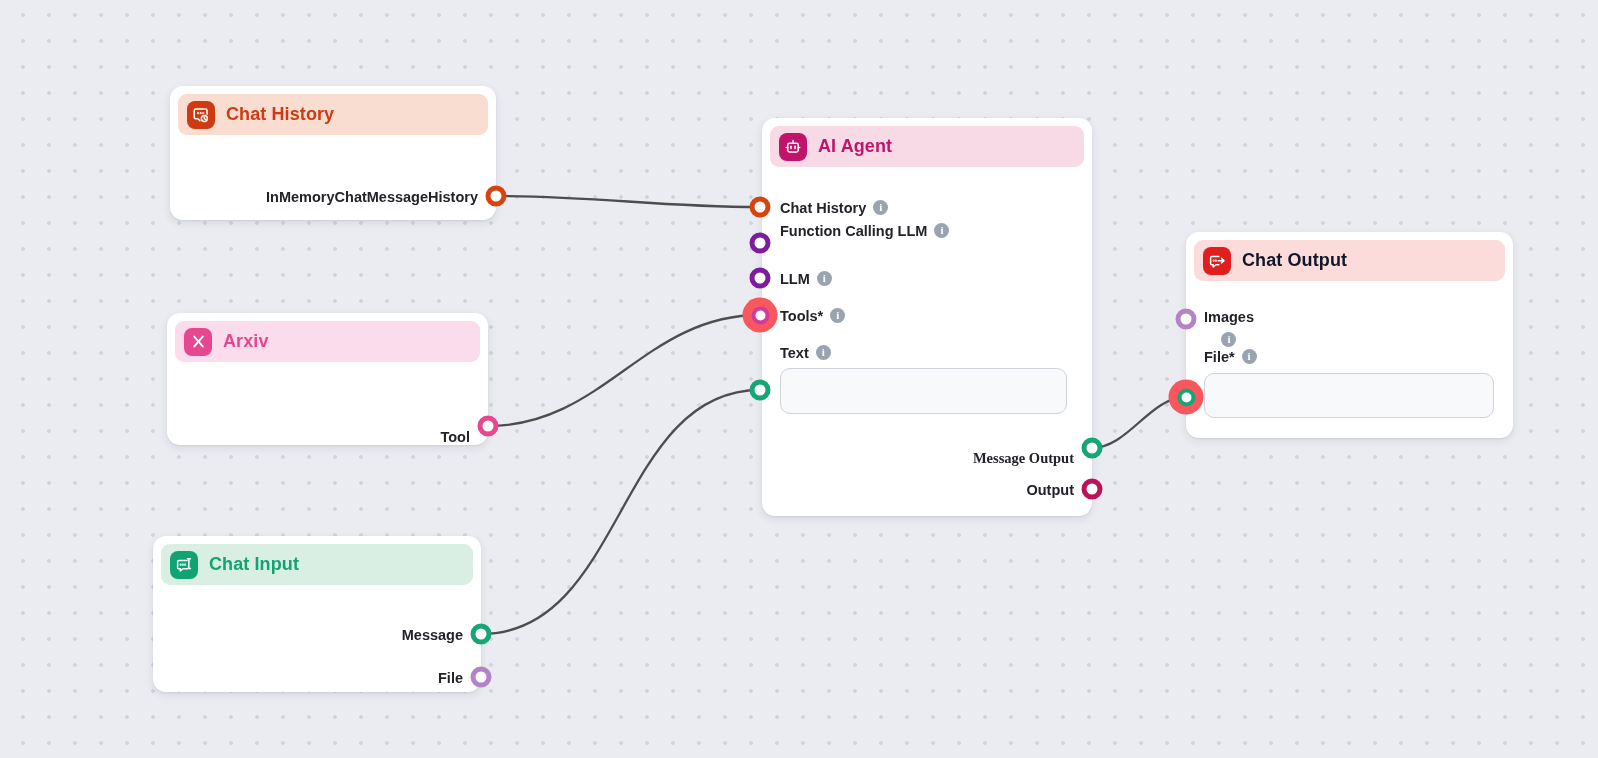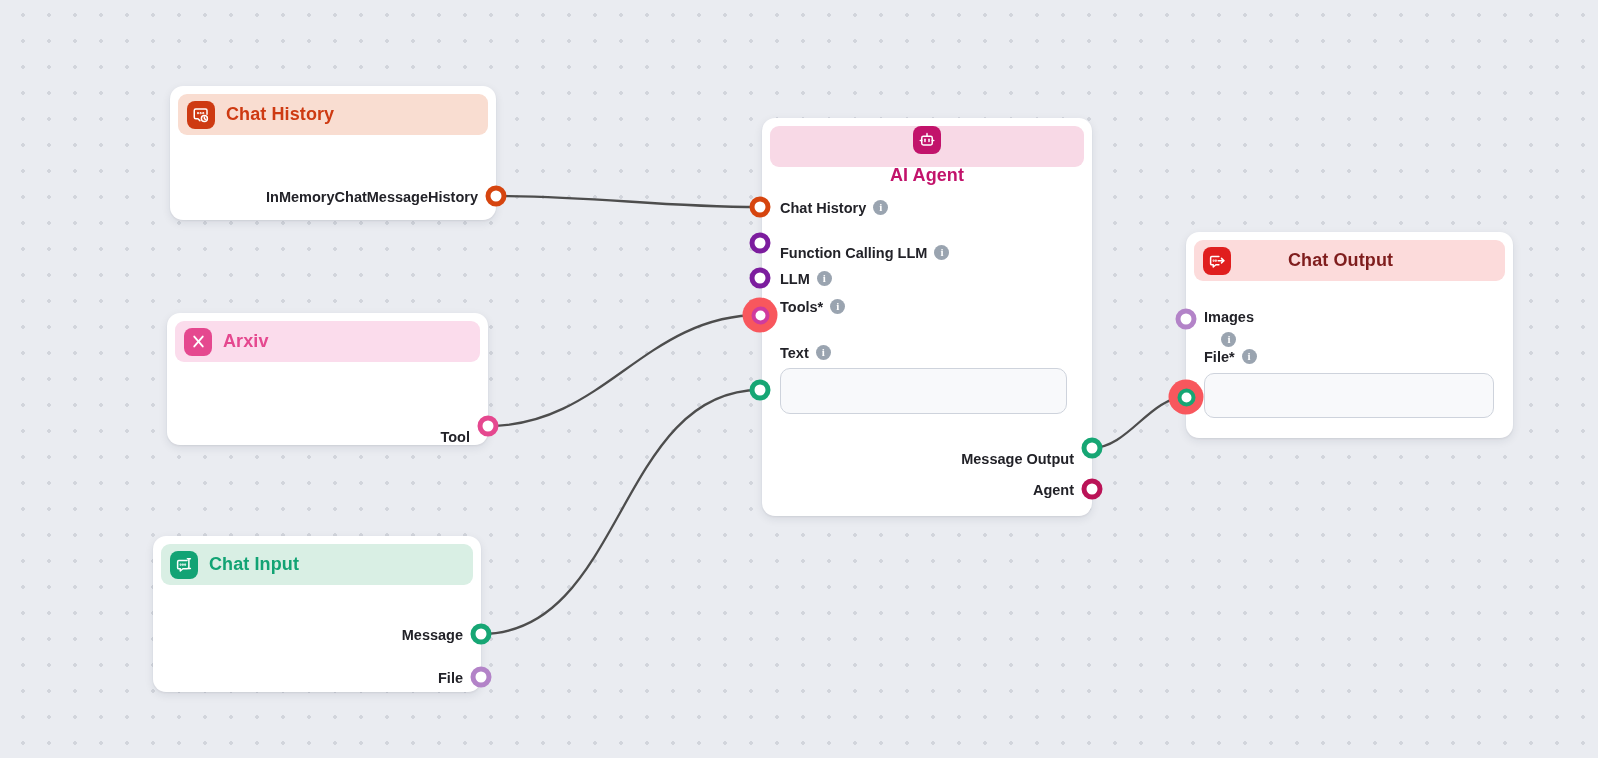--- a/index.html
+++ b/index.html
@@ -109,22 +109,22 @@
     width: 10px; height: 10px;
     box-sizing: content-box;
     background: #ffffff;
     border-radius: 50%;
   }
 
   
   .hdr-chat-history { background: #f9ddd1; }  .hdr-chat-history .node-title { color: #ce3a12; }  .chip-chat-history { background: #ce3a12; }
   .hdr-arxiv        { background: #fbdcec; }  .hdr-arxiv .node-title        { color: #e5488f; }  .chip-arxiv        { background: #e5488f; }
   .hdr-chat-input   { background: #d9efe4; }  .hdr-chat-input .node-title   { color: #12a374; }  .chip-chat-input   { background: #12a374; }
-  .hdr-ai-agent     { background: #f8d9e6; flex-direction: column; }  .hdr-ai-agent .node-title     { color: #c2136b; }  .chip-ai-agent     { background: #c2136b; }
-  .hdr-chat-output  { background: #fcdbdb; }  .hdr-chat-output .node-title  { color: #7f1d1d; margin-left: 46px; }  .chip-chat-output  { background: #e01e1e; }
+  .hdr-ai-agent     { background: #f8d9e6; }  .hdr-ai-agent .node-title     { color: #c2136b; }  .chip-ai-agent     { background: #c2136b; }
+  .hdr-chat-output  { background: #fcdbdb; }  .hdr-chat-output .node-title  { color: #0f172a; }  .chip-chat-output  { background: #e01e1e; }
 </style>
 </head>
 <body>
 
 <div class="canvas">
 
   <svg class="edge-layer" width="1598" height="758">
     <path d="M 496 196 C 600 196, 656 207, 760 207"></path>
     <path d="M 488 426 C 604 426, 644 315, 760 315"></path>
     <path d="M 481 634 C 624 634, 617 390, 760 390"></path>
@@ -201,43 +201,43 @@
           <path d="M19 12.5h2"></path>
         </svg>
       </span>
       <span class="node-title">AI Agent</span>
     </div>
 
     <div class="row row-in" style="top:79px;">
       <span>Chat History</span>
       <span class="info-dot">i</span>
     </div>
-    <div class="row row-in" style="top:124px;">
+    <div class="row row-in" style="top:102px;">
       <span>Function Calling LLM</span>
       <span class="info-dot">i</span>
     </div>
     <div class="row row-in" style="top:150px;">
       <span>LLM</span>
       <span class="info-dot">i</span>
     </div>
-    <div class="row row-in" style="top:178px;">
+    <div class="row row-in" style="top:187px;">
       <span>Tools*</span>
       <span class="info-dot">i</span>
     </div>
     <div class="row row-in" style="top:224px;">
       <span>Text</span>
       <span class="info-dot">i</span>
     </div>
     <input class="text-field" style="top: 250px; width: 287px;" type="text" placeholder="">
 
-    <div class="row row-out" style="top:330px;">
+    <div class="row row-out" style="top:330px;font-family:Liberation Serif, serif;">
       <span>Message Output</span>
     </div>
     <div class="row row-out" style="top:361px;">
-      <span>Agent</span>
+      <span>Output</span>
     </div>
   </div>
 
   <div class="node" style="left:1186px; top:232px; width:327px; height:206px;">
     <div class="node-header hdr-chat-output">
       <span class="icon-chip chip-chat-output">
         <svg width="18" height="18" viewBox="0 0 24 24" fill="none" stroke="#ffffff" stroke-width="2" stroke-linecap="round" stroke-linejoin="round">
           <path d="M14.5 6H5a1.5 1.5 0 0 0-1.5 1.5v8A1.5 1.5 0 0 0 5 17h2v3l3.5-3h4"></path>
           <circle cx="7.5" cy="11.5" r="0.4" fill="#fff"></circle>
           <circle cx="10.5" cy="11.5" r="0.4" fill="#fff"></circle>

